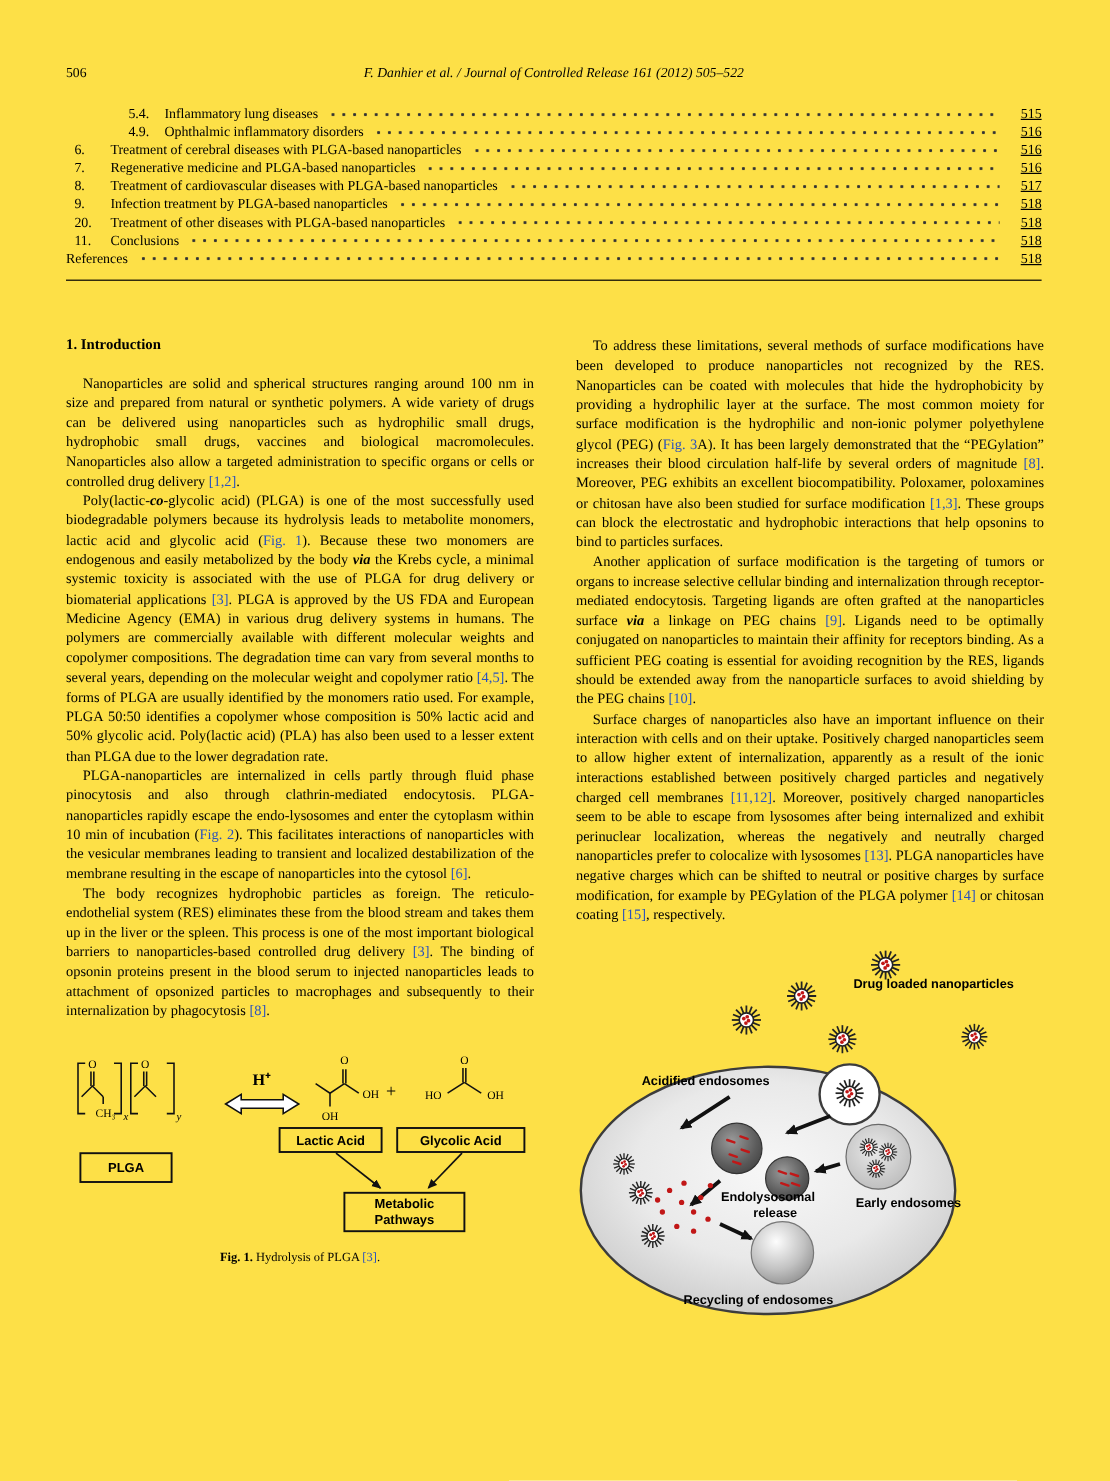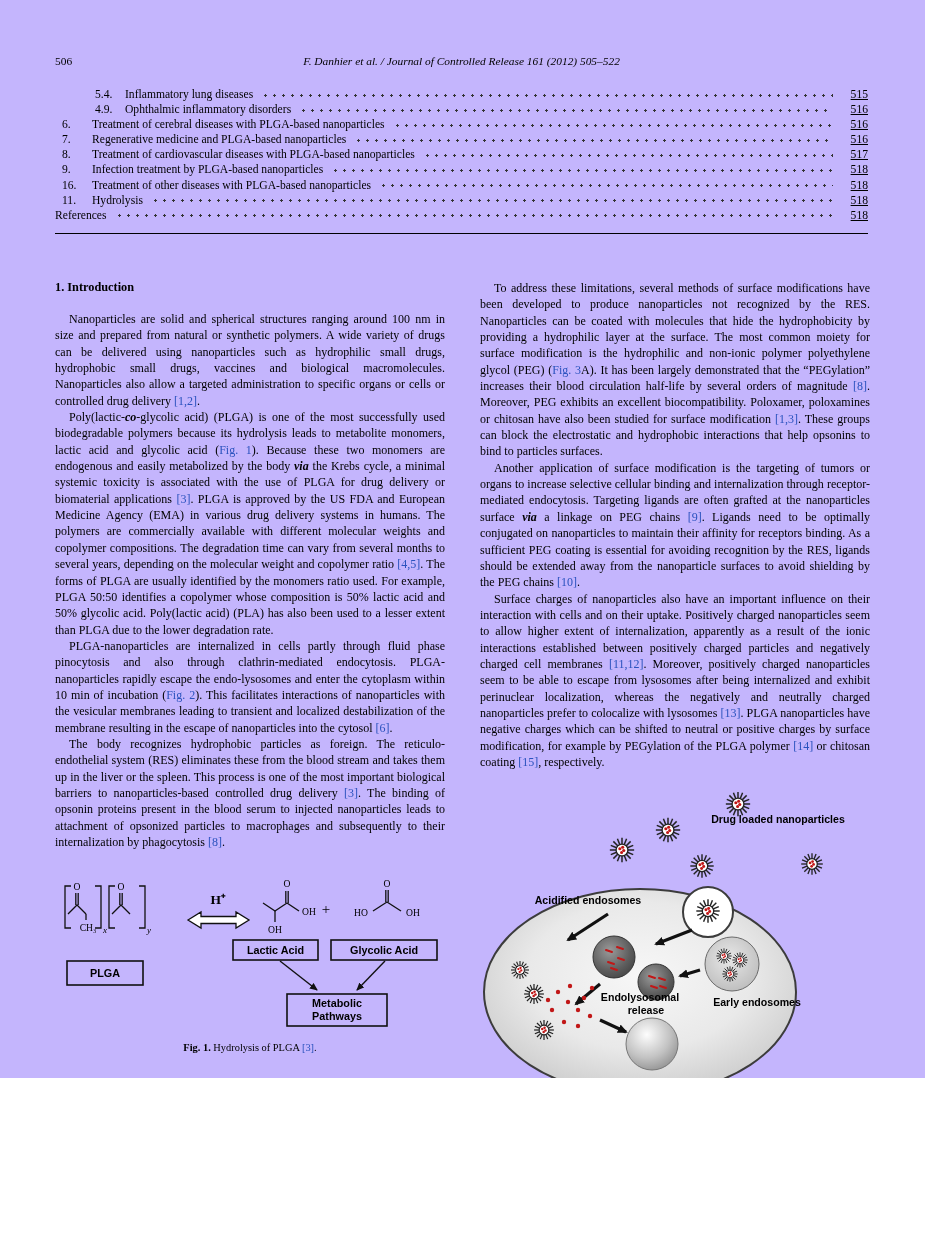--- a/index.html
+++ b/index.html
@@ -1,29 +1,29 @@
 <!DOCTYPE html>
 <html lang="en" style="--link-blue: #2a52be; --drug-red: #c11717;"><head>
 <meta charset="utf-8">
 <style>
   * { margin:0; padding:0; box-sizing:border-box; }
   html, body { background:#ffffff; }
-  .sheet { position:relative; width:925px; height:1078px; background:#c4b5fd; overflow:hidden;
+  .sheet { position:relative; width:925px; height:1234px; background:#fde047; overflow:hidden;
            font-family:"Liberation Serif","DejaVu Serif",serif; color:#000; }
 
   
   .page-header { position:absolute; top:55px; left:55px; right:57px; height:16px; font-size:11.4px; }
   .page-num { position:absolute; left:0; top:0; }
   .running-head { display:block; text-align:center; font-style:italic; }
 
   
   .toc { position:absolute; top:87px; left:55px; right:57px; font-size:11.6px; }
   .toc-row { display:flex; line-height:15.1px; }
   .toc-num { flex:0 0 auto; }
-  .lvl2 { padding-left:40px; } .lvl2 .toc-num { width:30px; }
+  .lvl2 { padding-left:40px; } .lvl2 .toc-num { width:30px;margin-left:12px; }
   .lvl1 { padding-left:7px; }  .lvl1 .toc-num { width:30px; }
   .toc-title { flex:0 0 auto; padding-right:3px; }
   .toc-dots { flex:1 1 auto; margin:0 5px;
               background-image:radial-gradient(circle, #333 1.1px, transparent 1.35px);
               background-repeat:repeat-x; background-position:0 61%; background-size:9px 9px; }
   .toc-page { flex:0 0 auto; width:30px; text-align:right;text-decoration:underline; }
   .toc-rule { position:absolute; top:233px; left:55px; right:57px; border:none; border-top:1.2px solid #000; }
 
   
   .columns { position:absolute; top:280px; left:55px; width:815px; display:flex; gap:35px; }
@@ -96,29 +96,29 @@
     </div>
 
     <div class="toc-row lvl1">
       <span class="toc-num">9.</span>
       <span class="toc-title">Infection treatment by PLGA-based nanoparticles</span>
       <span class="toc-dots"></span>
       <span class="toc-page">518</span>
     </div>
 
     <div class="toc-row lvl1">
-      <span class="toc-num">16.</span>
+      <span class="toc-num">20.</span>
       <span class="toc-title">Treatment of other diseases with PLGA-based nanoparticles</span>
       <span class="toc-dots"></span>
       <span class="toc-page">518</span>
     </div>
 
     <div class="toc-row lvl1">
       <span class="toc-num">11.</span>
-      <span class="toc-title">Hydrolysis</span>
+      <span class="toc-title">Conclusions</span>
       <span class="toc-dots"></span>
       <span class="toc-page">518</span>
     </div>
 
     <div class="toc-row lvl0">
 
       <span class="toc-title">References</span>
       <span class="toc-dots"></span>
       <span class="toc-page">518</span>
     </div>

